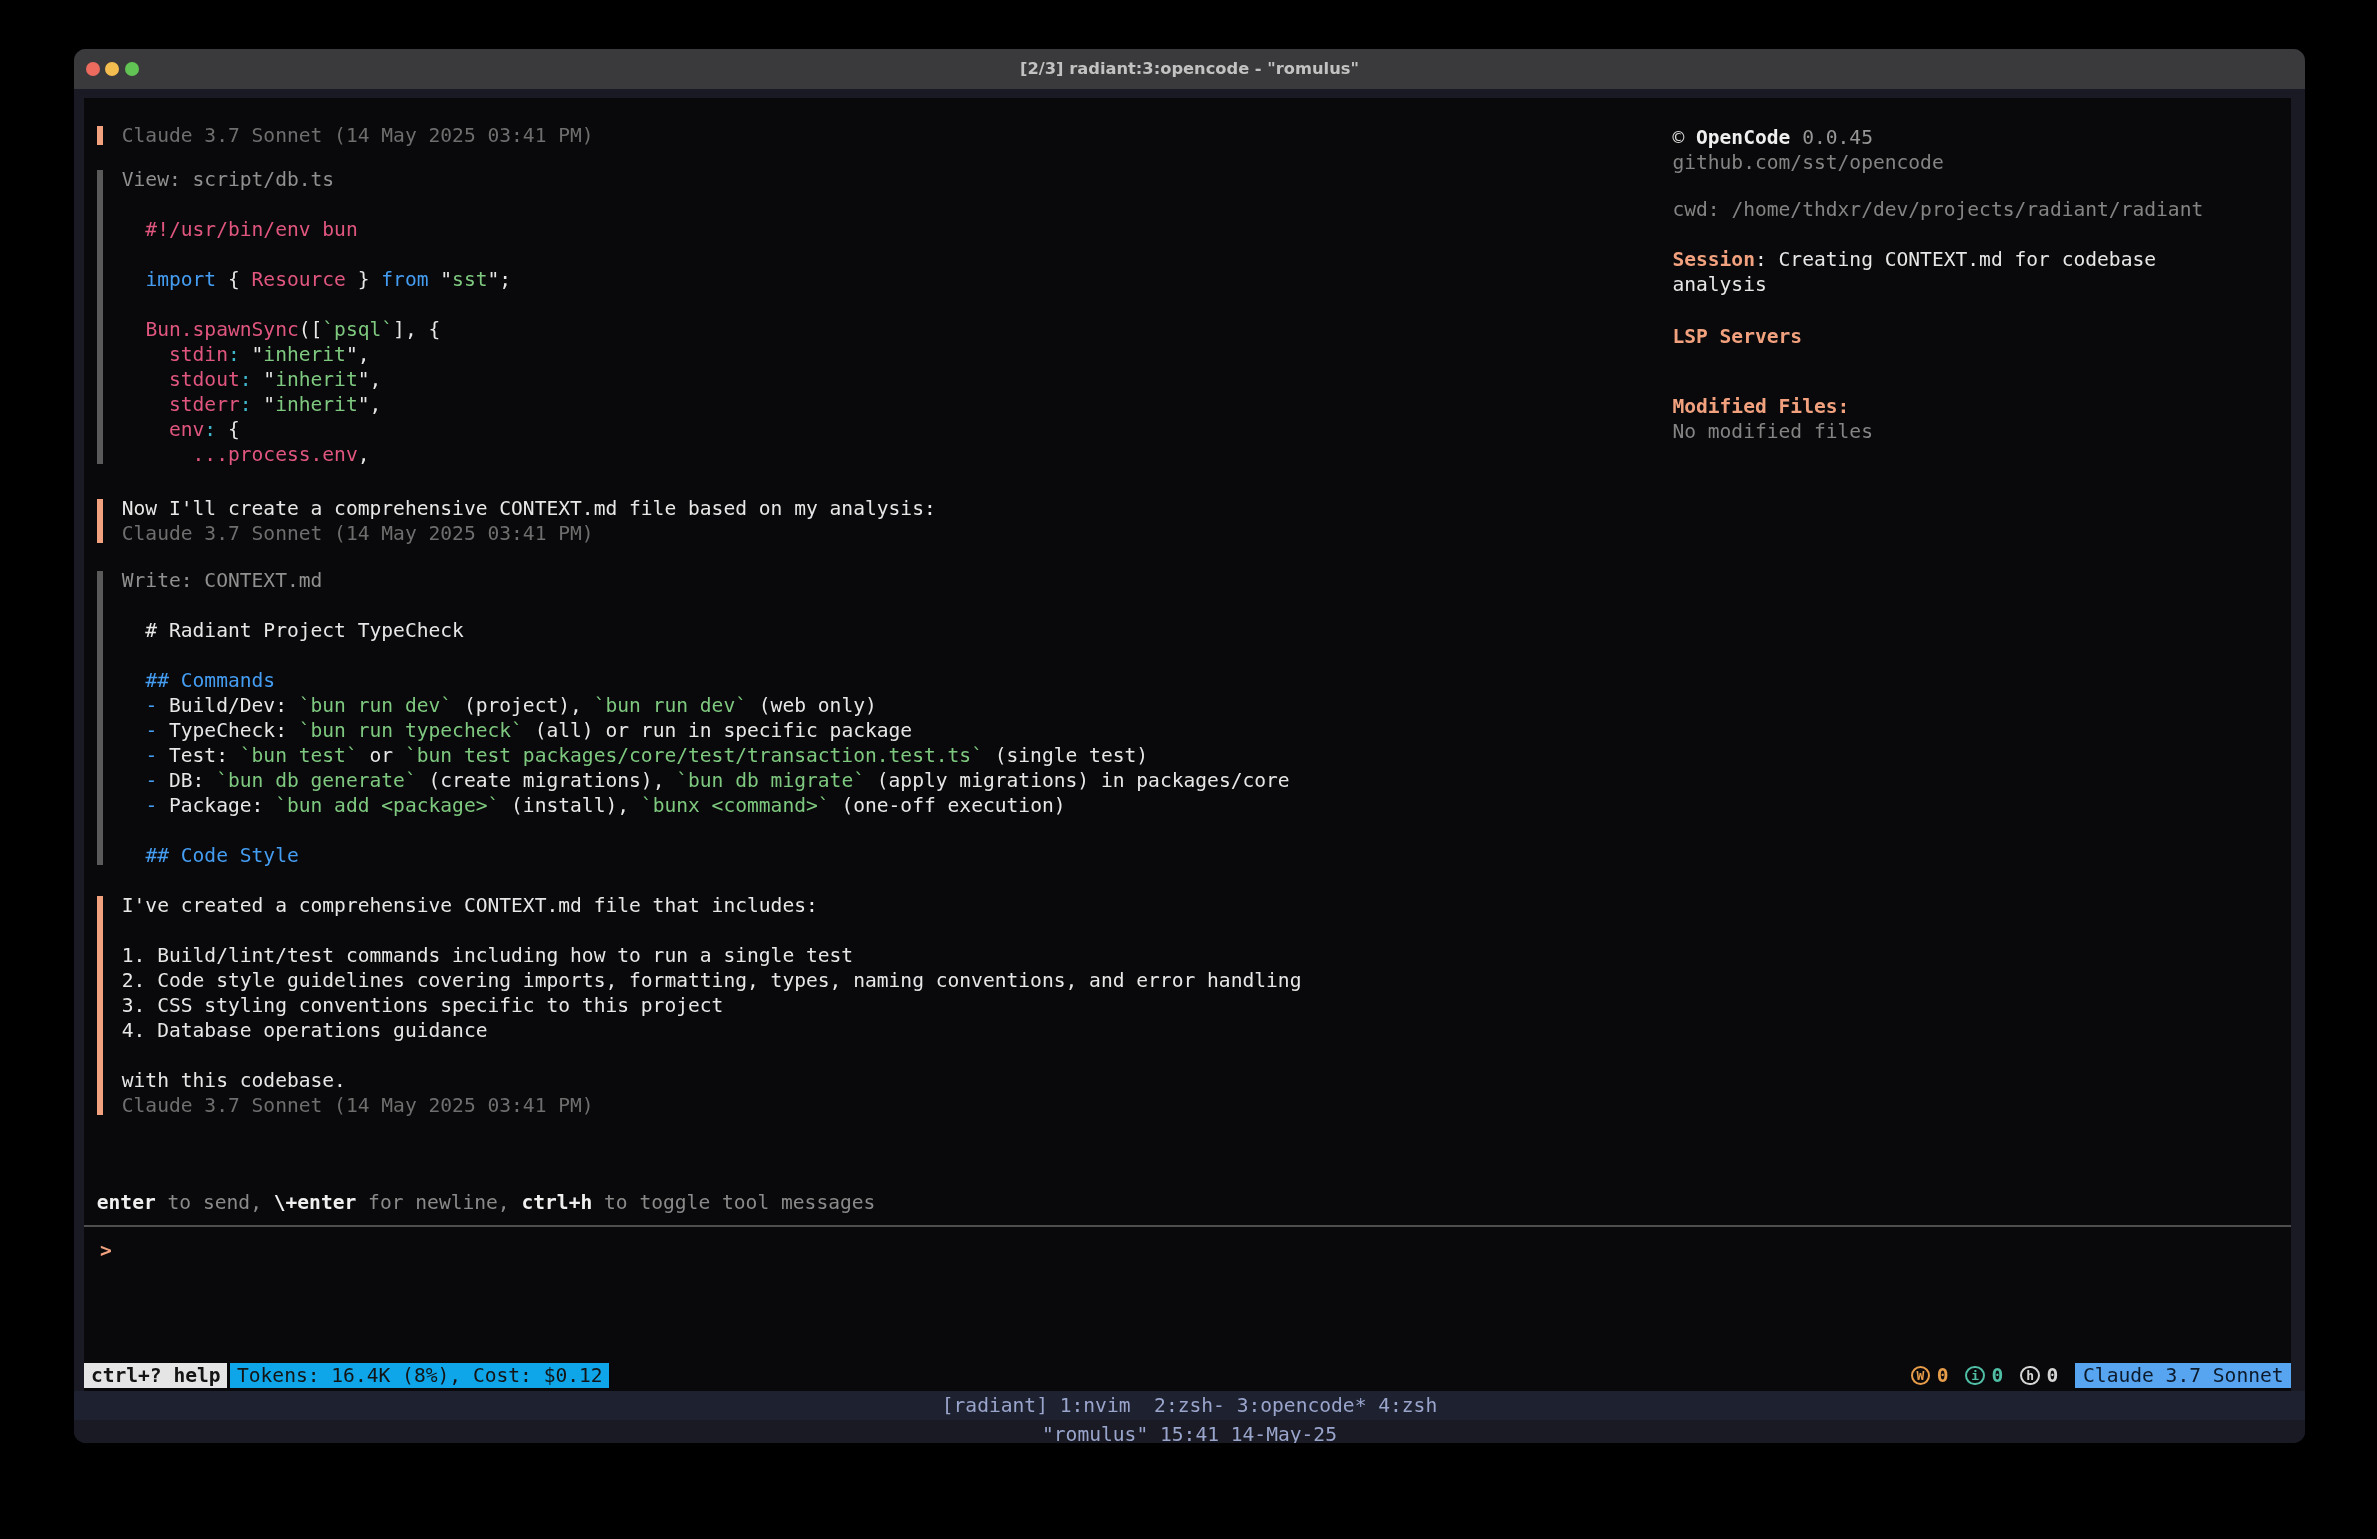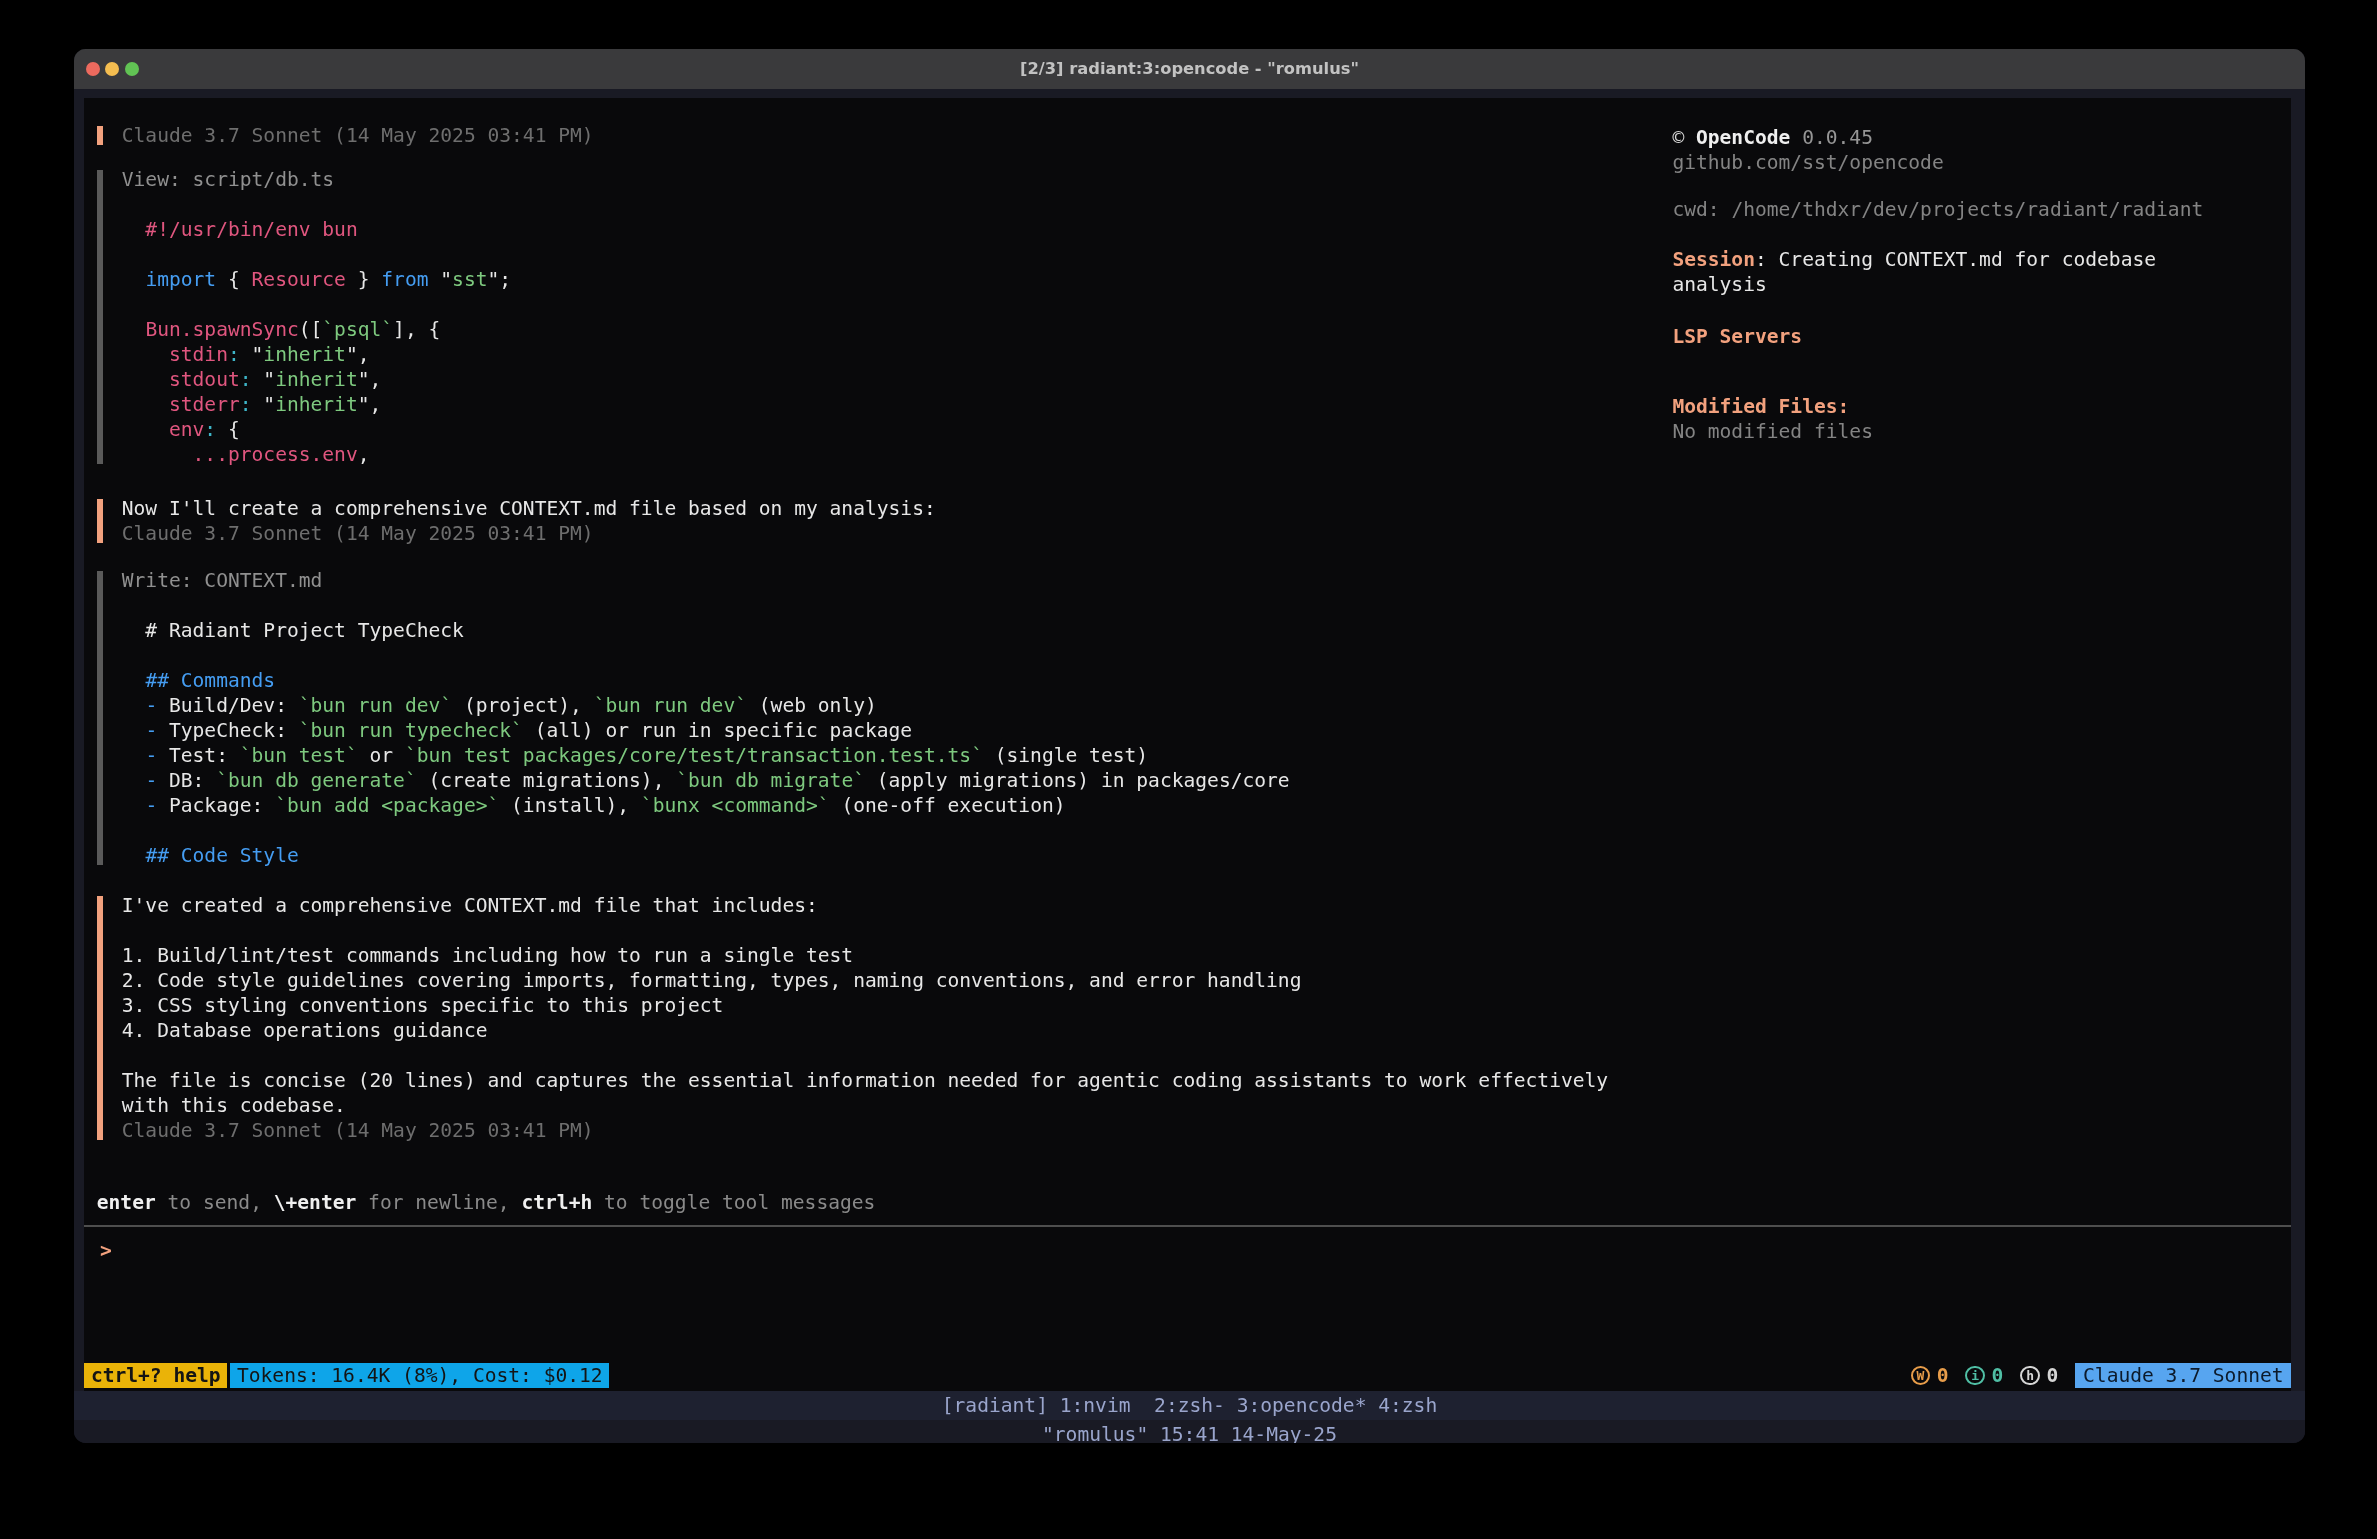--- a/index.html
+++ b/index.html
@@ -56,21 +56,21 @@
   
   .hint { position:absolute; left:12.4px; top:1092px; height:25px; line-height:25px; white-space:pre; }
   .sep  { position:absolute; left:0; right:0; top:1127px; height:2px; background:#4e4e4e; }
   .prompt-row { position:absolute; left:15.7px; top:1140px; height:25px; line-height:25px; }
   .prompt-char { color:#f2a17e; font-weight:bold; }
 
   
   .statusbar { position:absolute; left:0; top:1265px; right:0; height:25px;
                display:flex; align-items:center; }
   .chip { height:25px; line-height:25px; padding:0 6.5px; white-space:pre; }
-  .chip-help   { background:#eab308; color:#141414; font-weight:bold; }
+  .chip-help   { background:#e5e5e5; color:#141414; font-weight:bold; }
   .chip-tokens { background:#0ea5e9; color:#141414; margin-left:3.3px; }
   .sb-spacer { flex:1; }
   .diags { display:flex; align-items:center; gap:17px; margin-right:17px; }
   .diag { display:flex; align-items:center; gap:6.5px; }
   .d-orange { color:#e89d4a; } .d-teal { color:#50bfa5; } .d-white { color:#d5d5d5; }
   .d-circle { width:19.6px; height:19.6px; border:2px solid currentColor; border-radius:50%;
               display:flex; align-items:center; justify-content:center;
               font-size:13px; font-weight:bold; }
   .d-count { font-weight:bold; }
   .chip-model { background:#57a5f0; color:#0c1a2b; padding:0 7.8px; }
@@ -146,21 +146,20 @@
           <div class="block orange" style="top: 795px;">
             <div class="bar"></div>
             <div class="blines">
               <div class="line"><span class="s-w">I've created a comprehensive CONTEXT.md file that includes:</span></div>
               <div class="line"></div>
               <div class="line"><span class="s-w">1. Build/lint/test commands including how to run a single test</span></div>
               <div class="line"><span class="s-w">2. Code style guidelines covering imports, formatting, types, naming conventions, and error handling</span></div>
               <div class="line"><span class="s-w">3. CSS styling conventions specific to this project</span></div>
               <div class="line"><span class="s-w">4. Database operations guidance</span></div>
               <div class="line"></div>
-              <div class="line"><span class="s-w">The file is concise (20 lines) and captures the essential information needed for agentic coding assistants to work effectively</span></div>
               <div class="line"><span class="s-w">with this codebase.</span></div>
               <div class="line"><span class="s-dim">Claude 3.7 Sonnet (14 May 2025 03:41 PM)</span></div>
             </div>
           </div>
         </div>
 
       <aside class="sidebar">
         <div class="sb-line">
           <span class="brand-mark">©</span>
           <span class="brand-name">OpenCode</span>

